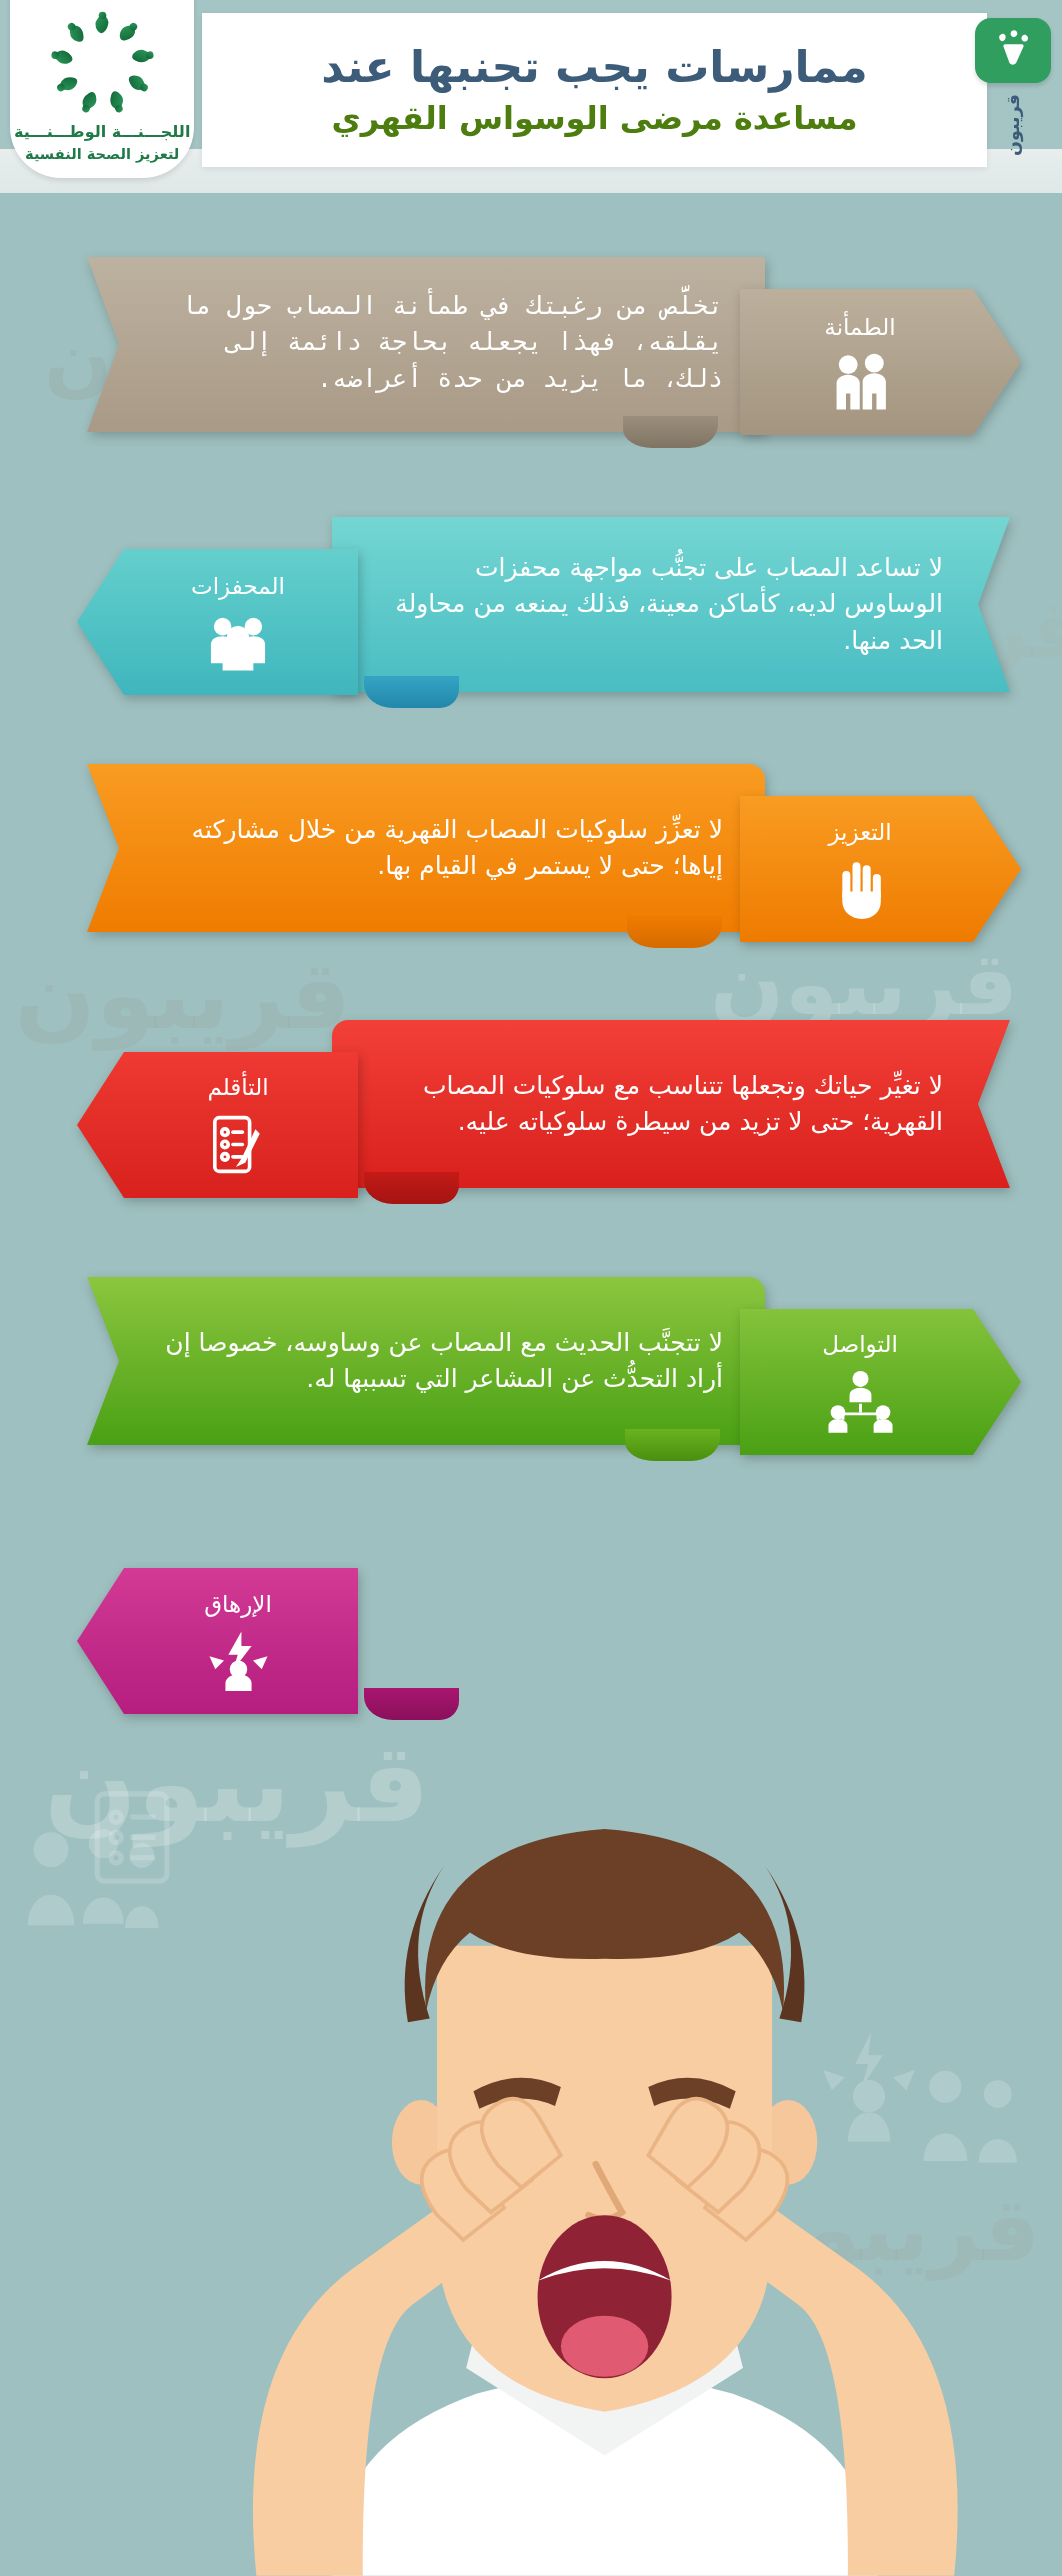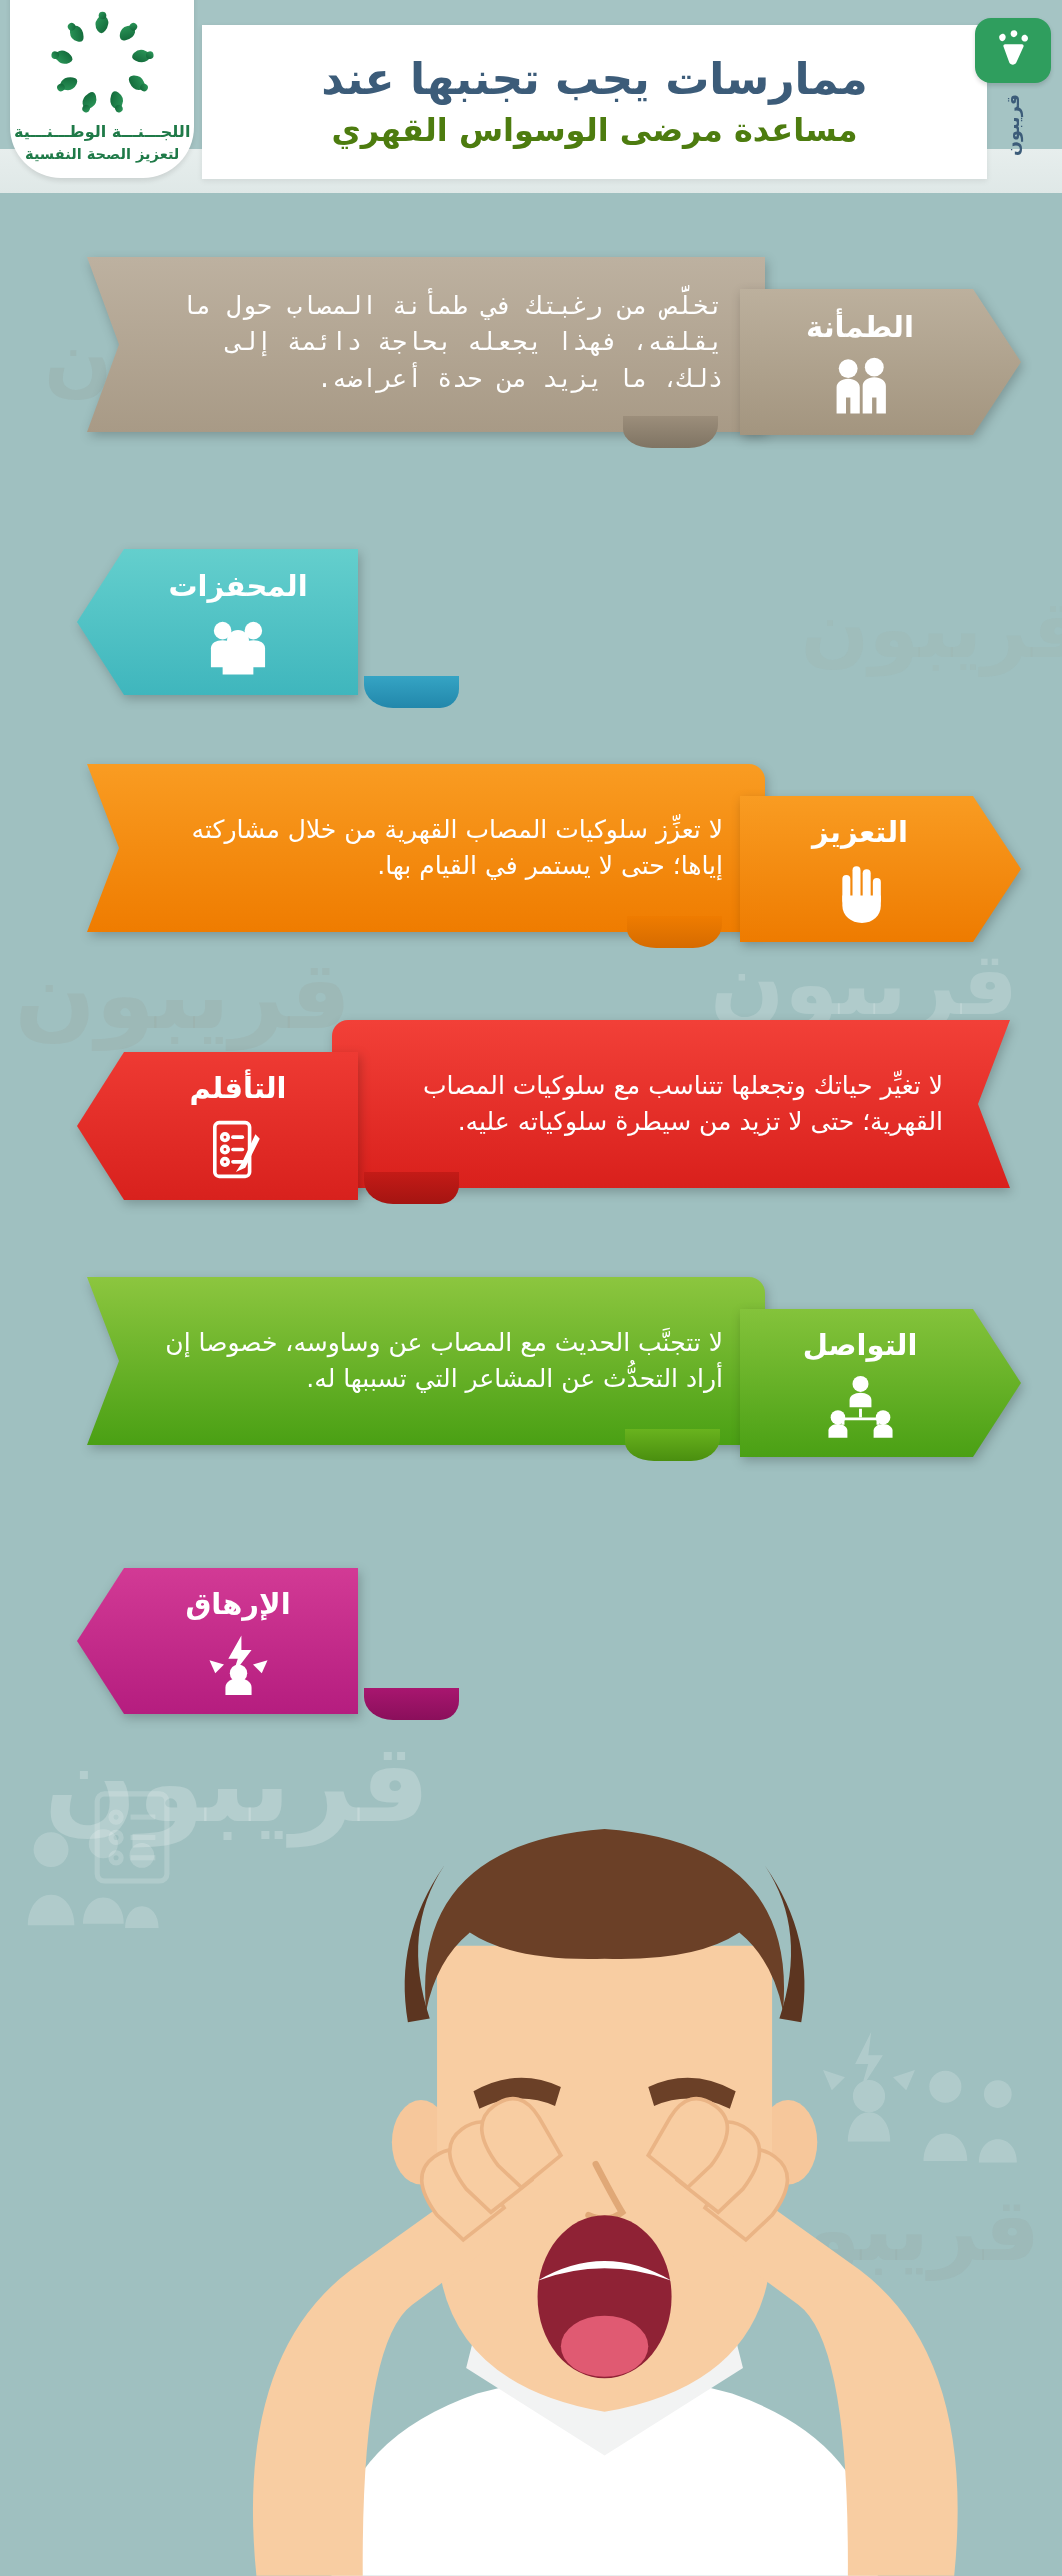--- a/index.html
+++ b/index.html
@@ -35,21 +35,21 @@
      background:#ffffff;border-radius:0 0 51px 51px;
      box-shadow:0 2.2px 5.1px rgba(0,0,0,.10);
      display:flex;flex-direction:column;align-items:center;justify-content:flex-start;
      padding-top:19px;}
   .logo-mark{width:109px;height:109px;}
   .logo-l1{color:#1f7a48;font-size:16px;font-weight:700;letter-spacing:1.5px;margin-top:4.4px;}
   .logo-l2{color:#1f7a48;font-size:14.6px;font-weight:700;margin-top:3.6px;}
 
   .title-card{position:absolute;top:13px;left:202px;width:785px;height:154px;
      background:#ffffff;box-shadow:0 2.2px 5.8px rgba(0,0,0,.08);
-     display:flex;flex-direction:column;align-items:center;justify-content:center;margin-top:12px;}
+     display:flex;flex-direction:column;align-items:center;justify-content:center;}
   .title-main{color:#3c5c79;font-size:44px;font-weight:700;line-height:1.06;}
   .title-sub{color:#4d7c0f;font-size:32px;font-weight:700;margin-top:10.2px;line-height:1.1;}
 
   .badge{position:absolute;top:17.5px;left:975px;width:76px;height:138px;
      display:flex;flex-direction:column;align-items:center;}
   .badge-box{width:76px;height:76px;background:#2f9e5e;border-radius:16px;
      display:flex;align-items:center;justify-content:center;
      box-shadow:0 2.2px 4.4px rgba(0,0,0,.14);}
   .badge-box svg{width:45px;height:45px;}
   .badge-text{margin-top:10.2px;color:#3c5c79;font-size:17.5px;font-weight:700;
@@ -59,21 +59,21 @@
   .card{position:absolute;left:0;width:1062px;}
 
   .body-wrap{position:absolute;filter:drop-shadow(2.2px 4.4px 5.1px rgba(0,0,0,.22));}
   .body-shape{position:relative;color:#fff;display:flex;align-items:center;}
   .body-text{position:relative;z-index:3;width:100%;padding:22px 42px 22px 67px;
      font-size:25px;line-height:1.46;font-weight:500;text-align:right;}
 
   .label-wrap{position:absolute;filter:drop-shadow(2.2px 4.4px 5.1px rgba(0,0,0,.22));}
   .label-shape{position:relative;display:flex;flex-direction:column;
      align-items:center;justify-content:center;color:#fff;}
-  .label-title{font-size:29px;font-weight:700;z-index:3;}
+  .label-title{font-size:23px;font-weight:400;z-index:3;}
   .label-icon{z-index:3;margin-top:13px;}
   .label-icon svg{display:block;}
 
   .curl{position:absolute;z-index:4;border-radius:0 0 29px 29px/0 0 23px 19px;}
 
   
   .illus{position:absolute;left:0;top:1705px;width:1062px;height:871px;overflow:hidden;}
 </style>
 </head>
 <body>
@@ -222,20 +222,26 @@
             <path d="M46 78V40c0-7 7-12 16-12s16 5 16 12v38h-13V56h-6v22z"></path>
         </svg>
       </span>
     </div>
   </div>
   <div class="curl" style="left:623px;top:159px;width:95px;height:32px;
               background:linear-gradient(180deg,#9c8e7b 0%,#7f7463 100%);"></div>
 </div>
 
 <div class="card" style="top:517px;height:219px;">
+  <div class="body-wrap" style="left:332px;top:0;width:678px;">
+    <div class="body-shape" style="background:linear-gradient(180deg,#74d6d2 0%,#49bdc3 100%);
+                clip-path:polygon(0 0,678px 0,646px 50%,678px 100%,0 100%);min-height:175px;">
+      <div class="body-text" style="padding:22px 67px 22px 42px;">لا تساعد المصاب على تجنُّب مواجهة محفزات الوساوس لديه، كأماكن معينة، فذلك يمنعه من محاولة الحد منها.</div>
+    </div>
+  </div>
   <div class="label-wrap" style="left:77px;top:32px;width:281px;">
     <div class="label-shape" style="background:linear-gradient(180deg,#64cfcd 0%,#3fb6bd 100%);
                 clip-path:polygon(47px 0,281px 0,281px 100%,47px 100%,0 50%);min-height:146px;padding:19px 25px 19px 66px;">
       <span class="label-title">المحفزات</span>
       <span class="label-icon">
         <svg width="66" height="60" viewBox="0 0 90 82" fill="#ffffff">
           <circle cx="24" cy="20" r="12"></circle>
             <path d="M8 70V44c0-7 7-11 16-11s16 4 16 11v26z"></path>
           <circle cx="66" cy="20" r="12"></circle>
             <path d="M50 70V44c0-7 7-11 16-11s16 4 16 11v26z"></path>

